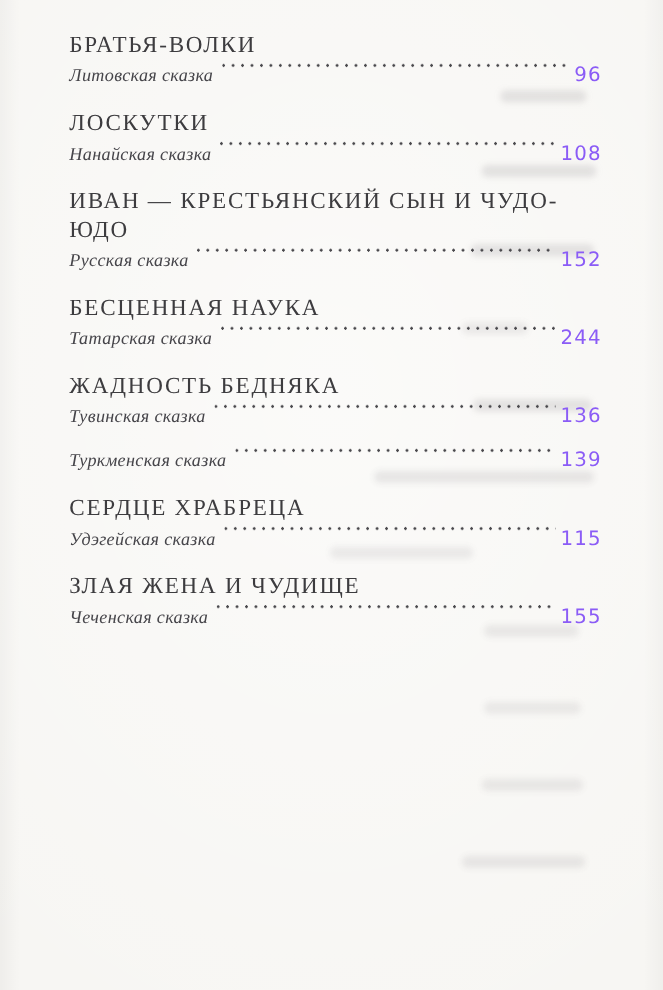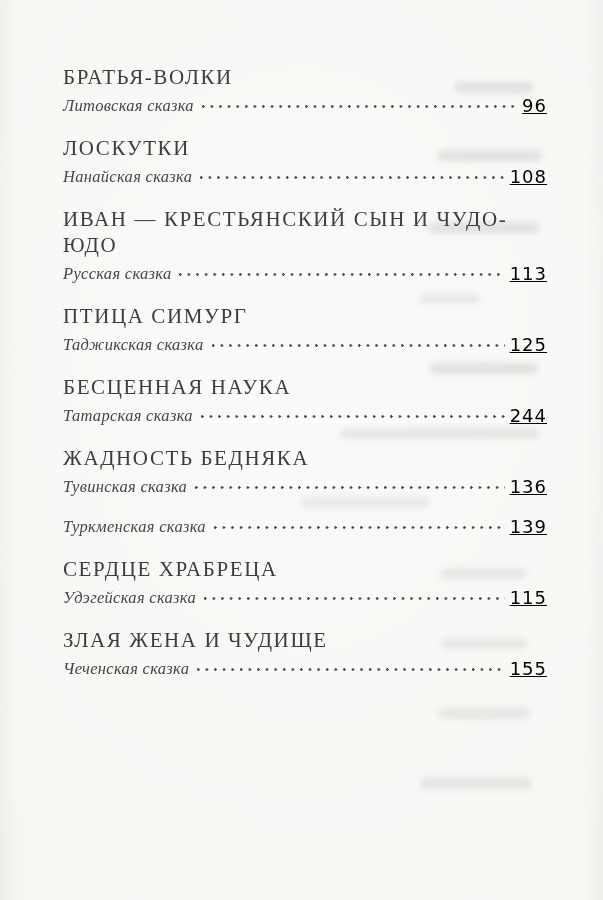--- a/index.html
+++ b/index.html
@@ -17,38 +17,38 @@
       linear-gradient(90deg, rgba(0,0,0,0.035) 0%, rgba(0,0,0,0) 3%, rgba(0,0,0,0) 97%, rgba(0,0,0,0.03) 100%),
       var(--bg);
     color: var(--ink);
     overflow:hidden;
     position:relative;
   }
 
   .page{
     position:relative;
     width:603px; height:836px;
-    padding: 64px 56px 40px 63px;
+    padding: 27px 56px 40px 63px;
     z-index: 2;
   }
 
   .entry{ margin-bottom: 18px; }
 
   .title{
     font-size: 21px;
     line-height: 26px;
     letter-spacing: 1.6px;
     color: var(--ink);
     margin-bottom: 5px;
     font-weight: 500;
   }
 
   .row{
     display:flex;
-    align-items: center;
+    align-items: flex-start;
     line-height: 22px;
   }
 
   .subtitle{
     font-style: italic;
     font-size: 16.5px;
     color: var(--ink-soft);
     white-space: nowrap;
     letter-spacing: 0.3px;
   }
@@ -59,24 +59,23 @@
     margin: 0 5px 0 8px;
     background-image: radial-gradient(circle at 1.3px 1.5px, var(--dot) 1.15px, rgba(0,0,0,0) 1.45px);
     background-size: 8.6px 3px;
     background-repeat: repeat-x;
     background-position: left bottom;
   }
 
   .pagenum{
     font-family: "DejaVu Sans", sans-serif;
     font-size: 18px;
-    color: #000000;
+    color: #8b5cf6;
     letter-spacing: 1px;
     white-space: nowrap;
-    text-decoration: underline;
   }
 
   
   .bleed{
     position:absolute;
     height: 11px;
     border-radius: 5px;
     background: rgba(110,108,112,0.16);
     filter: blur(3px);
     z-index: 1;
@@ -127,32 +126,24 @@
       <span class="leader"></span>
       <span class="pagenum">108</span>
     </div>
   </div>
 
   <div class="entry">
     <div class="title">ИВАН — КРЕСТЬЯНСКИЙ СЫН И ЧУДО-ЮДО</div>
     <div class="row">
       <span class="subtitle">Русская сказка</span>
       <span class="leader"></span>
-      <span class="pagenum">113</span>
+      <span class="pagenum">152</span>
     </div>
   </div>
 
-  <div class="entry">
-    <div class="title">ПТИЦА СИМУРГ</div>
-    <div class="row">
-      <span class="subtitle">Таджикская сказка</span>
-      <span class="leader"></span>
-      <span class="pagenum">125</span>
-    </div>
-  </div>
 
   <div class="entry">
     <div class="title">БЕСЦЕННАЯ НАУКА</div>
     <div class="row">
       <span class="subtitle">Татарская сказка</span>
       <span class="leader"></span>
       <span class="pagenum">244</span>
     </div>
   </div>
 

